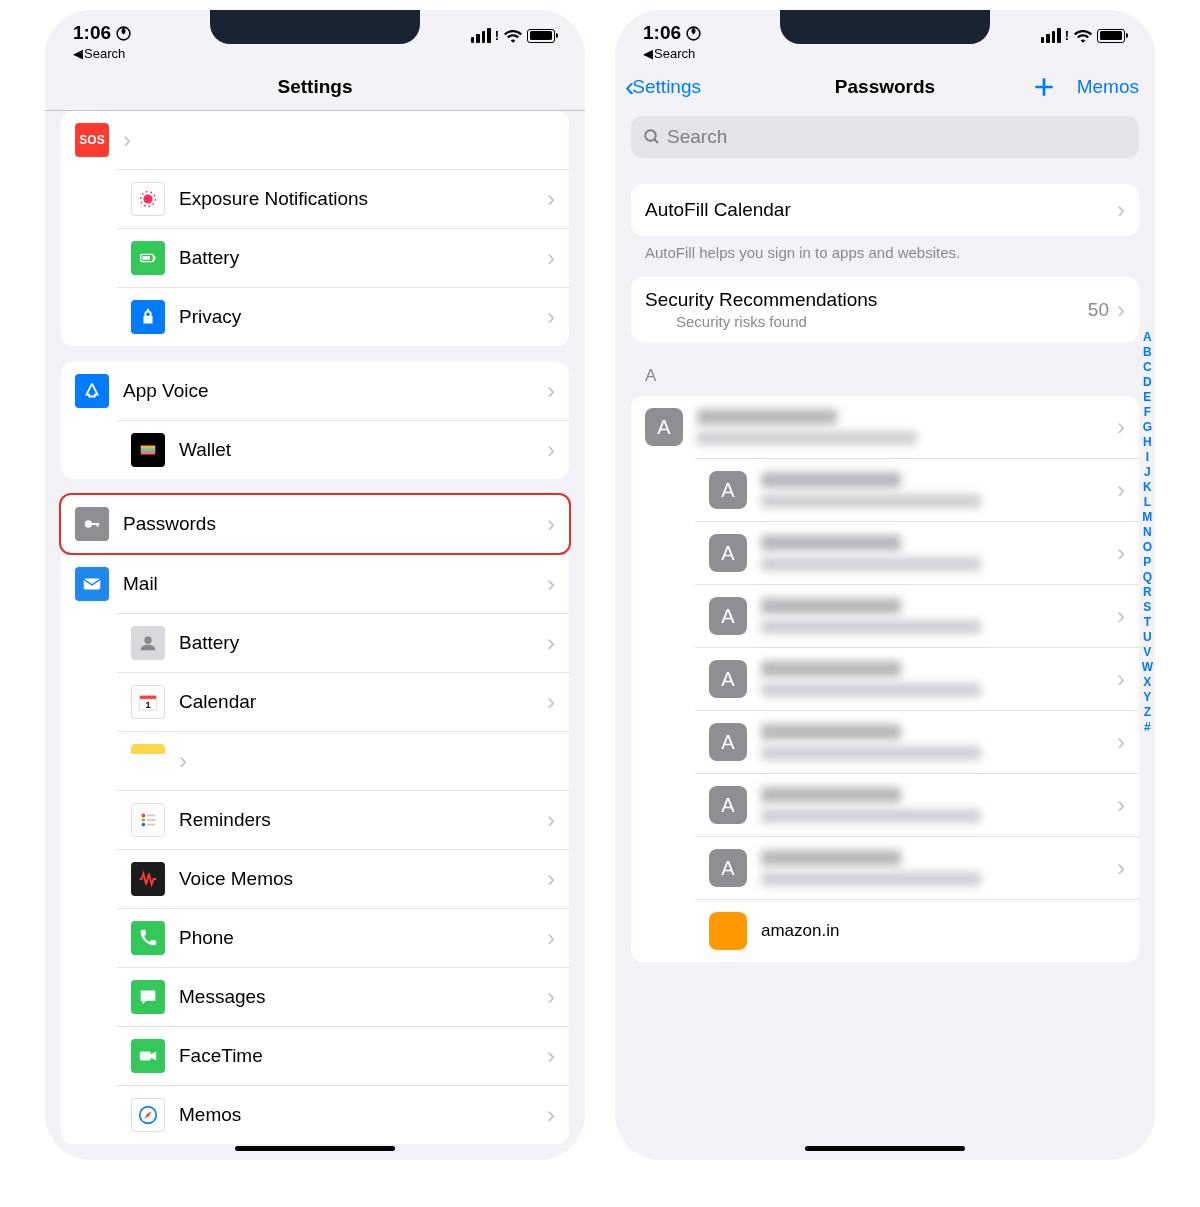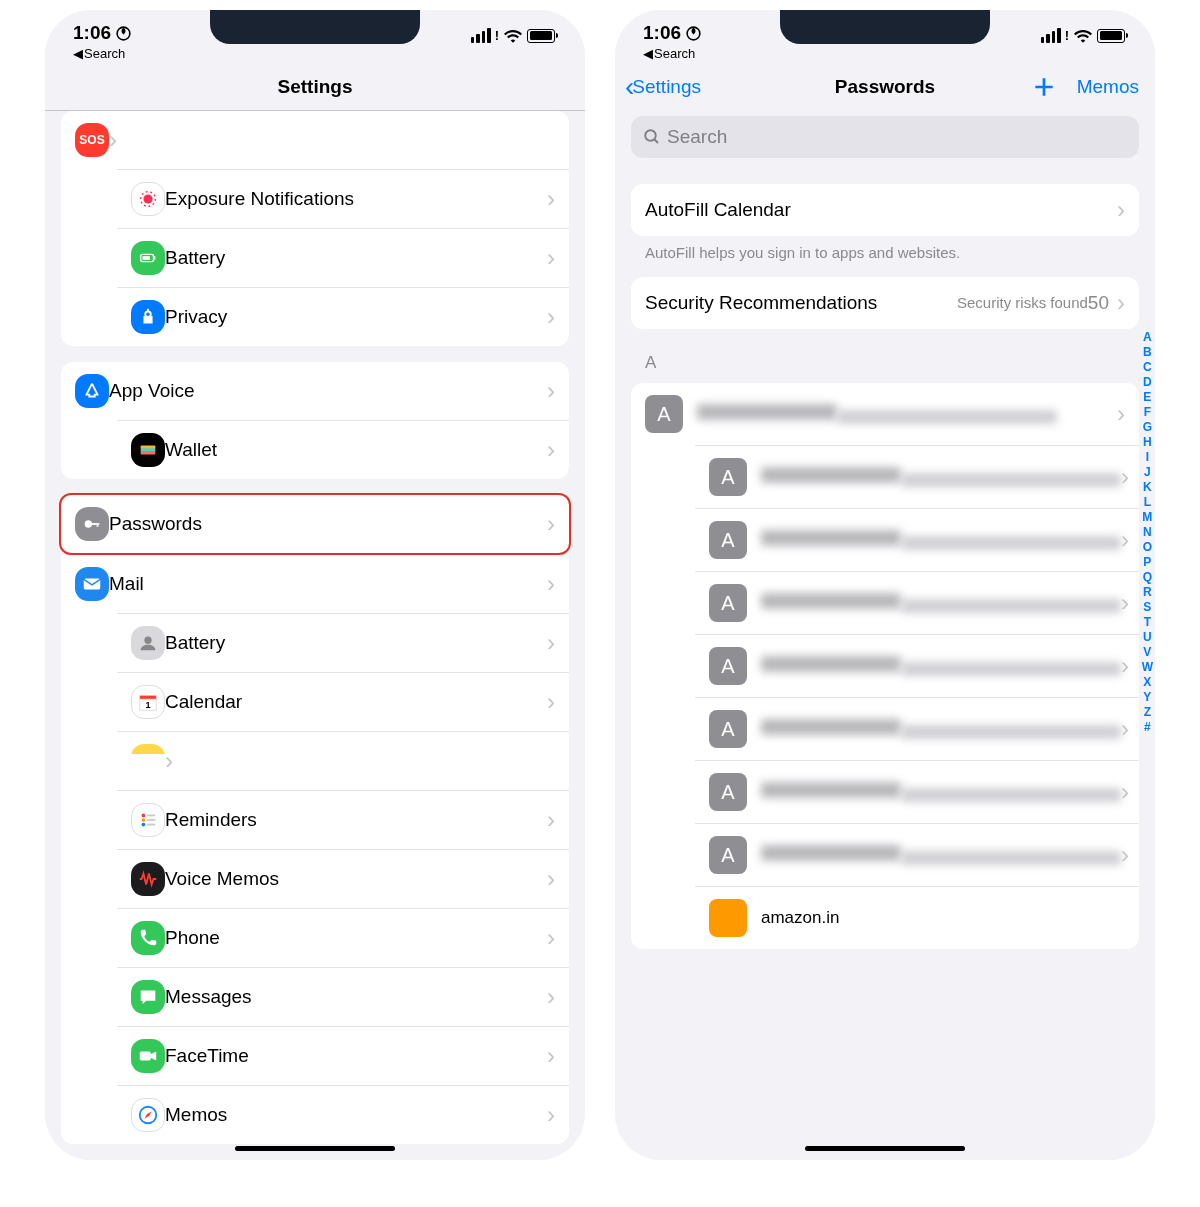--- a/index.html
+++ b/index.html
@@ -96,32 +96,33 @@
     display: flex;
     align-items: center;
     padding: 12px 14px 12px 14px;
     min-height: 52px;
     position: relative;
   }
   .row + .row { border-top: 0.5px solid #e3e3e5; margin-left: 56px; }
   .row .icon {
     width: 34px;
     height: 34px;
-    border-radius: 13px;
+    border-radius: 4px;
+    margin-right: 14px;
     flex-shrink: 0;
     display: flex;
     align-items: center;
     justify-content: center;
     font-size: 14px;
     font-weight: 700;
     color: #fff;
   }
   .row .label { flex: 1; font-size: 19px; }
-  .row .sub { font-size: 15px; color: #8a8a8e; margin-top: 2px; }
-  .row .textcol { flex: 1; display: flex; }
+  .row .sub { font-size: 15px; color: #8a8a8e; margin-top: 2px; margin-left: 31px; }
+  .row .textcol { flex: 1; display: flex; flex-direction: column; }
   .row .right-val { color: #8a8a8e; font-size: 19px; margin-right: 8px; }
   .chev { color: #c5c5c7; font-size: 24px; font-weight: 300; }
   .highlight { border: 2.5px solid #e0302a; border-radius: 12px; margin: 14px 14px 0; }
 
   .footer-hint { color: #8a8a8e; font-size: 15px; padding: 8px 30px 0; }
 
   .section-letter { color: #8a8a8e; font-size: 17px; padding: 24px 30px 6px; font-weight: 400; }
 
   .pw-icon {
     width: 38px;

